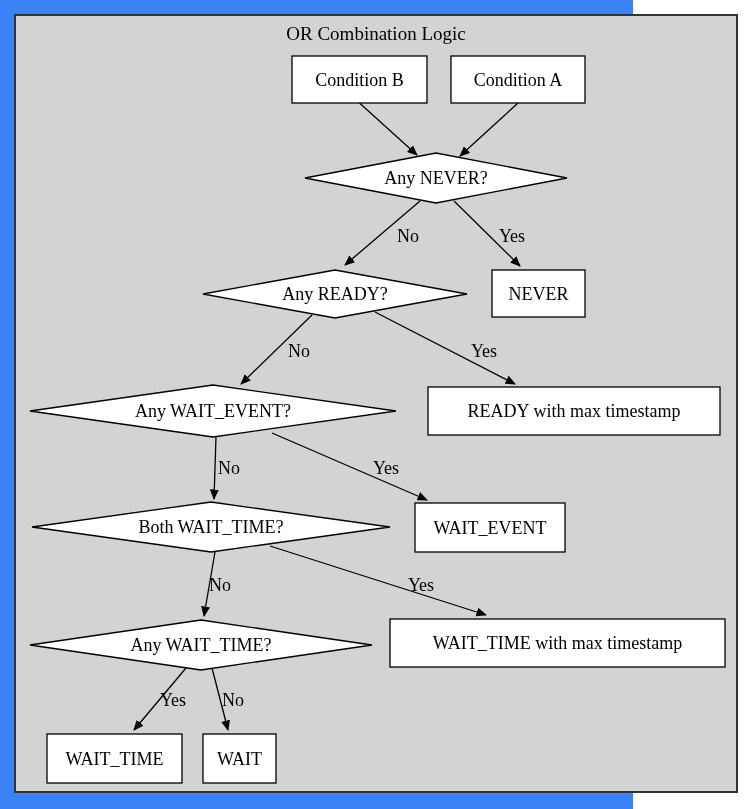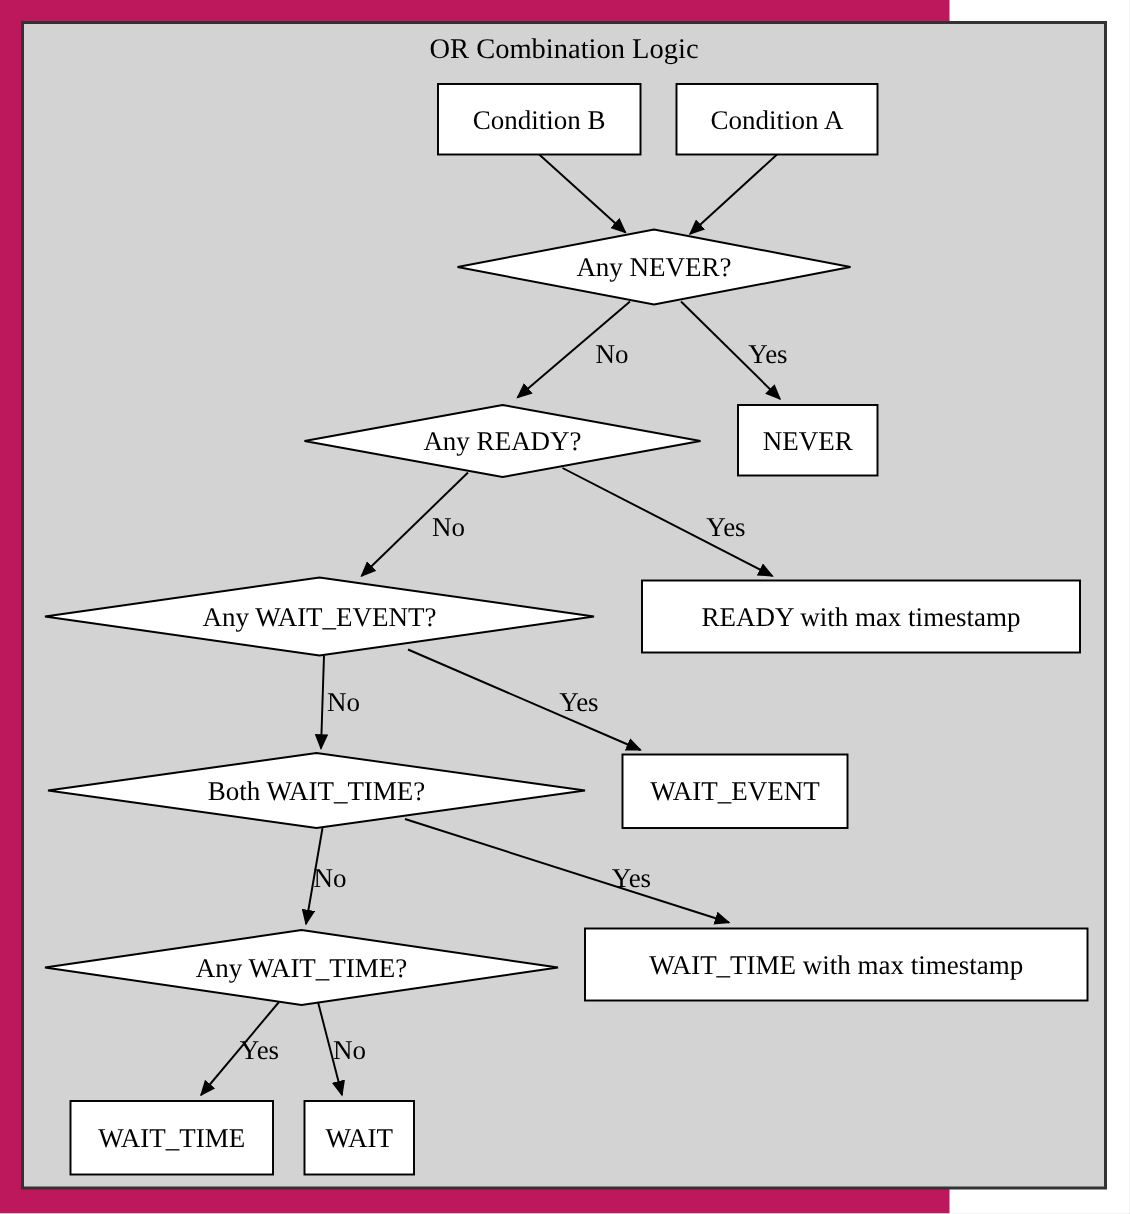--- a/index.html
+++ b/index.html
@@ -1,19 +1,19 @@
 <!DOCTYPE html>
 <html><head>
 <meta charset="utf-8">
 <style>
   html, body { margin: 0; padding: 0; background: #ffffff; }
   .stage {
     position: relative;
     width: 633px; height: 809px;
-    background: #be185d;
+    background: #3b82f6;
     font-family: "Liberation Serif", "DejaVu Serif", serif;
   }
   svg text {
     font-family: "Liberation Serif", "DejaVu Serif", serif;
     fill: #000000;
   }
   .node-label { font-size: 18px; }
   .edge-label { font-size: 18px; }
   .graph-title { font-size: 19px; }
   .node-shape { fill: #ffffff; stroke: #000000; stroke-width: 1.3; }

